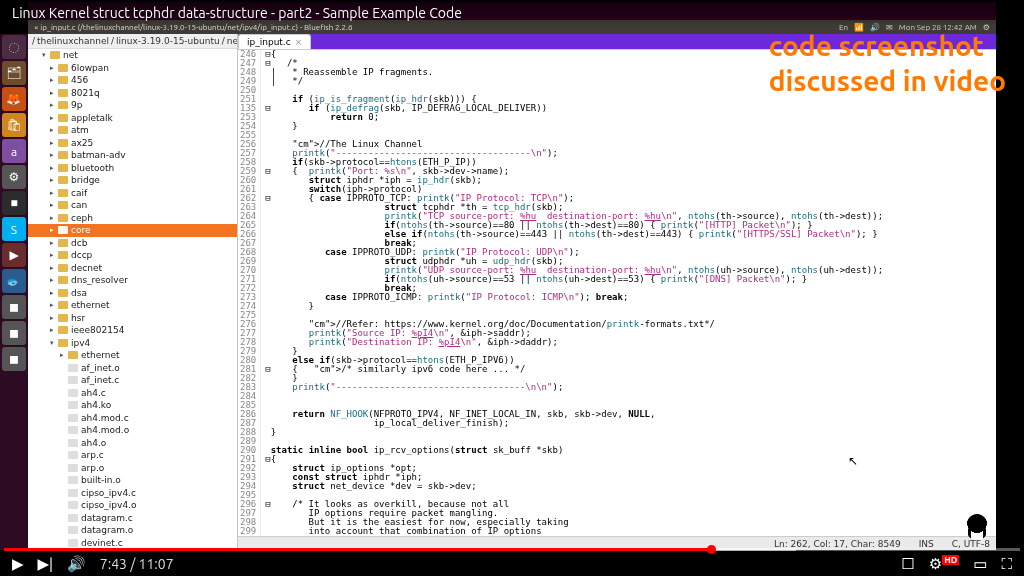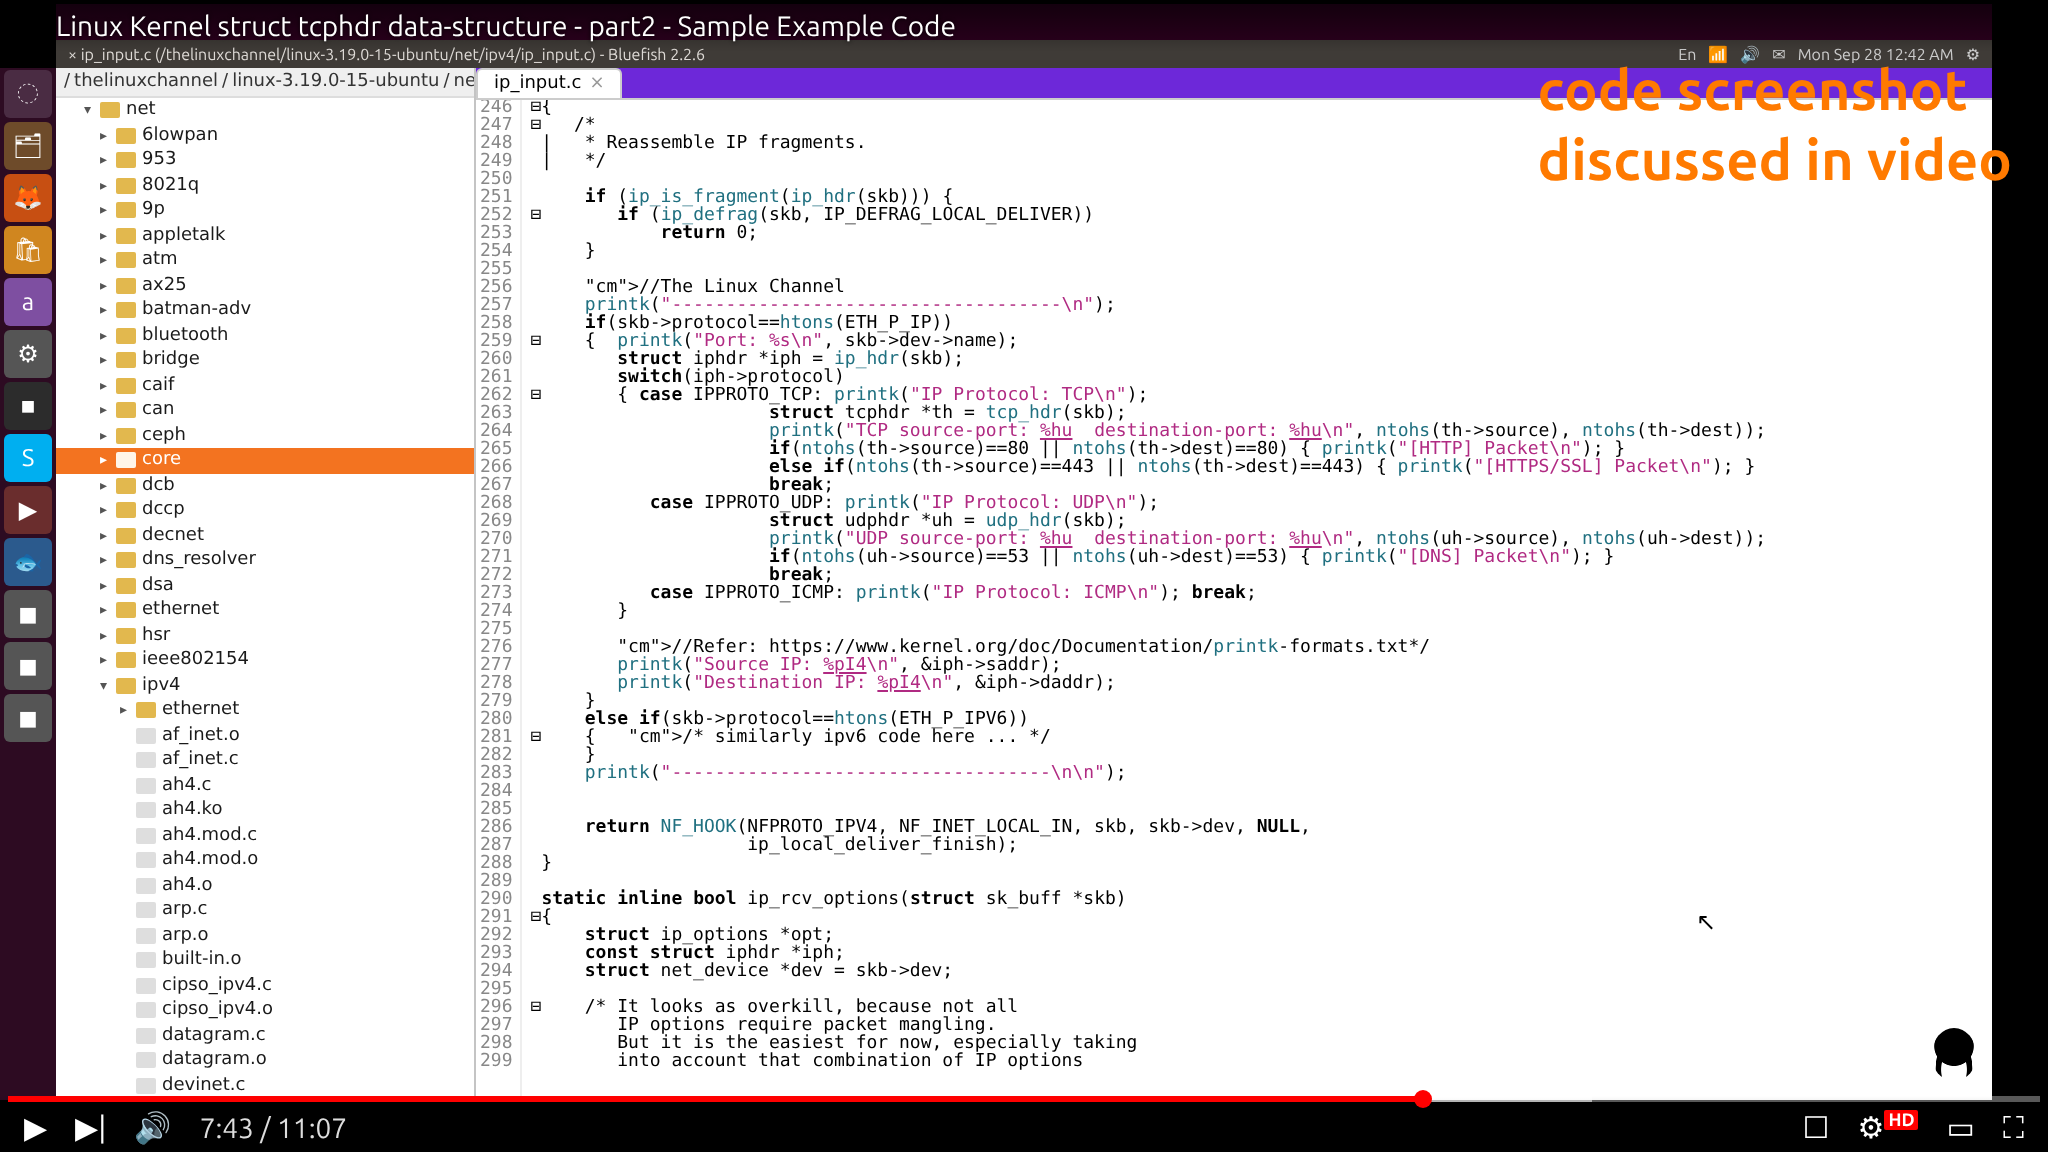--- a/index.html
+++ b/index.html
@@ -1,21 +1,21 @@
 <!DOCTYPE html>
 <html><head>
 <meta charset="utf-8">
 <style>
   * { margin: 0; padding: 0; box-sizing: border-box; }
   body { width: 1024px; height: 576px; background: #000; font-family: "Ubuntu", Arial, sans-serif; overflow: hidden; position: relative; }
 
   
   .yt-top { position: absolute; top: 0; left: 0; right: 0; height: 26px;
     background: linear-gradient(rgba(0,0,0,0.6), rgba(0,0,0,0)); z-index: 50;
-    display: flex; align-items: center; padding: 0 28px; }
+    display: flex; align-items: center; padding: 0 12px; }
   .yt-title { color: #fff; font-size: 14px; font-weight: 400; text-shadow: 0 0 2px #000; }
 
   .annotation { position: absolute; right: 18px; top: 28px; color: #ff7a00;
     font-weight: 700; font-size: 28px; text-align: left; line-height: 1.25;
     z-index: 40; }
 
   
   .workspace { position: absolute; left: 28px; right: 28px; top: 2px; bottom: 26px;
     background: #2c001e; z-index: 5; }
 
@@ -165,21 +165,21 @@
             <span>net</span>
           </div>
           <div class="row d1">
             <span class="tri">▸</span>
             <span class="ficon"></span>
             <span>6lowpan</span>
           </div>
           <div class="row d1">
             <span class="tri">▸</span>
             <span class="ficon"></span>
-            <span>953</span>
+            <span>456</span>
           </div>
           <div class="row d1">
             <span class="tri">▸</span>
             <span class="ficon"></span>
             <span>8021q</span>
           </div>
           <div class="row d1">
             <span class="tri">▸</span>
             <span class="ficon"></span>
             <span>9p</span>
@@ -374,21 +374,21 @@
         </div>
       </div>
       <div class="code">
         <div class="gutter" id="gutter">
             <div>246</div>
             <div>247</div>
             <div>248</div>
             <div>249</div>
             <div>250</div>
             <div>251</div>
-            <div>252</div>
+            <div>135</div>
             <div>253</div>
             <div>254</div>
             <div>255</div>
             <div>256</div>
             <div>257</div>
             <div>258</div>
             <div>259</div>
             <div>260</div>
             <div>261</div>
             <div>262</div>
@@ -425,20 +425,26 @@
             <div>293</div>
             <div>294</div>
             <div>295</div>
             <div>296</div>
             <div>297</div>
             <div>298</div>
             <div>299</div>
           </div>
         <div class="src" id="src"><div>⊟{</div><div>⊟   /*</div><div> |   * Reassemble IP fragments.</div><div> |   */</div><div>&nbsp;</div><div>     <span class="kw">if</span> (<span class="fn">ip_is_fragment</span>(<span class="fn">ip_hdr</span>(skb))) {</div><div>⊟       <span class="kw">if</span> (<span class="fn">ip_defrag</span>(skb, IP_DEFRAG_LOCAL_DELIVER))</div><div>            <span class="kw">return</span> 0;</div><div>     }</div><div>&nbsp;</div><div>     <span class="&lt;span">"cm"</span>&gt;//The Linux Channel</div><div>     <span class="fn">printk</span>(<span class="str">"------------------------------------\n"</span>);</div><div>     <span class="kw">if</span>(skb-&gt;protocol==<span class="fn">htons</span>(ETH_P_IP))</div><div>⊟    {  <span class="fn">printk</span>(<span class="str">"Port: %s\n"</span>, skb-&gt;dev-&gt;name);</div><div>        <span class="kw">struct</span> iphdr *iph = <span class="fn">ip_hdr</span>(skb);</div><div>        <span class="kw">switch</span>(iph-&gt;protocol)</div><div>⊟       { <span class="kw">case</span> IPPROTO_TCP: <span class="fn">printk</span>(<span class="str">"IP Protocol: TCP\n"</span>);</div><div>                      <span class="kw">struct</span> tcphdr *th = <span class="fn">tcp_hdr</span>(skb);</div><div>                      <span class="fn">printk</span>(<span class="str">"TCP source-port: <span class="underline">%hu</span>  destination-port: <span class="underline">%hu</span>\n"</span>, <span class="fn">ntohs</span>(th-&gt;source), <span class="fn">ntohs</span>(th-&gt;dest));</div><div>                      <span class="kw">if</span>(<span class="fn">ntohs</span>(th-&gt;source)==80 || <span class="fn">ntohs</span>(th-&gt;dest)==80) { <span class="fn">printk</span>(<span class="str">"[HTTP] Packet\n"</span>); }</div><div>                      <span class="kw">else</span> <span class="kw">if</span>(<span class="fn">ntohs</span>(th-&gt;source)==443 || <span class="fn">ntohs</span>(th-&gt;dest)==443) { <span class="fn">printk</span>(<span class="str">"[HTTPS/SSL] Packet\n"</span>); }</div><div>                      <span class="kw">break</span>;</div><div>           <span class="kw">case</span> IPPROTO_UDP: <span class="fn">printk</span>(<span class="str">"IP Protocol: UDP\n"</span>);</div><div>                      <span class="kw">struct</span> udphdr *uh = <span class="fn">udp_hdr</span>(skb);</div><div>                      <span class="fn">printk</span>(<span class="str">"UDP source-port: <span class="underline">%hu</span>  destination-port: <span class="underline">%hu</span>\n"</span>, <span class="fn">ntohs</span>(uh-&gt;source), <span class="fn">ntohs</span>(uh-&gt;dest));</div><div>                      <span class="kw">if</span>(<span class="fn">ntohs</span>(uh-&gt;source)==53 || <span class="fn">ntohs</span>(uh-&gt;dest)==53) { <span class="fn">printk</span>(<span class="str">"[DNS] Packet\n"</span>); }</div><div>                      <span class="kw">break</span>;</div><div>           <span class="kw">case</span> IPPROTO_ICMP: <span class="fn">printk</span>(<span class="str">"IP Protocol: ICMP\n"</span>); <span class="kw">break</span>;</div><div>        }</div><div>&nbsp;</div><div>        <span class="&lt;span">"cm"</span>&gt;//Refer: https://www.kernel.org/doc/Documentation/<span class="fn">printk</span>-formats.txt*/</div><div>        <span class="fn">printk</span>(<span class="str">"Source IP: <span class="underline">%pI4</span>\n"</span>, &amp;iph-&gt;saddr);</div><div>        <span class="fn">printk</span>(<span class="str">"Destination IP: <span class="underline">%pI4</span>\n"</span>, &amp;iph-&gt;daddr);</div><div>     }</div><div>     <span class="kw">else</span> <span class="kw">if</span>(skb-&gt;protocol==<span class="fn">htons</span>(ETH_P_IPV6))</div><div>⊟    {   <span class="&lt;span">"cm"</span>&gt;/* similarly ipv6 code here ... */</div><div>     }</div><div>     <span class="fn">printk</span>(<span class="str">"-----------------------------------\n\n"</span>);</div><div>&nbsp;</div><div>&nbsp;</div><div>     <span class="kw">return</span> <span class="fn">NF_HOOK</span>(NFPROTO_IPV4, NF_INET_LOCAL_IN, skb, skb-&gt;dev, <span class="kw">NULL</span>,</div><div>                    ip_local_deliver_finish);</div><div> }</div><div>&nbsp;</div><div> <span class="kw">static</span> <span class="kw">inline</span> <span class="kw">bool</span> ip_rcv_options(<span class="kw">struct</span> sk_buff *skb)</div><div>⊟{</div><div>     <span class="kw">struct</span> ip_options *opt;</div><div>     <span class="kw">const</span> <span class="kw">struct</span> iphdr *iph;</div><div>     <span class="kw">struct</span> net_device *dev = skb-&gt;dev;</div><div>&nbsp;</div><div>⊟    /* It looks as overkill, because not all</div><div>        IP options require packet mangling.</div><div>        But it is the easiest for now, especially taking</div><div>        into account that combination of IP options</div></div>
       </div>
+      <div class="statusbar">
+        <span class="grow"></span>
+        <span>Ln: 262, Col: 17, Char: 8549</span>
+        <span>INS</span>
+        <span>C, UTF-8</span>
+      </div>
     </div>
   </div>
 </div>
 
 <div class="tux"></div>
 <div class="cursor-ptr">↖</div>
 
 <div class="yt-controls">
   <div class="progress">
     <div class="buffered" id="pb-buf" style="width: 78%;"></div>

